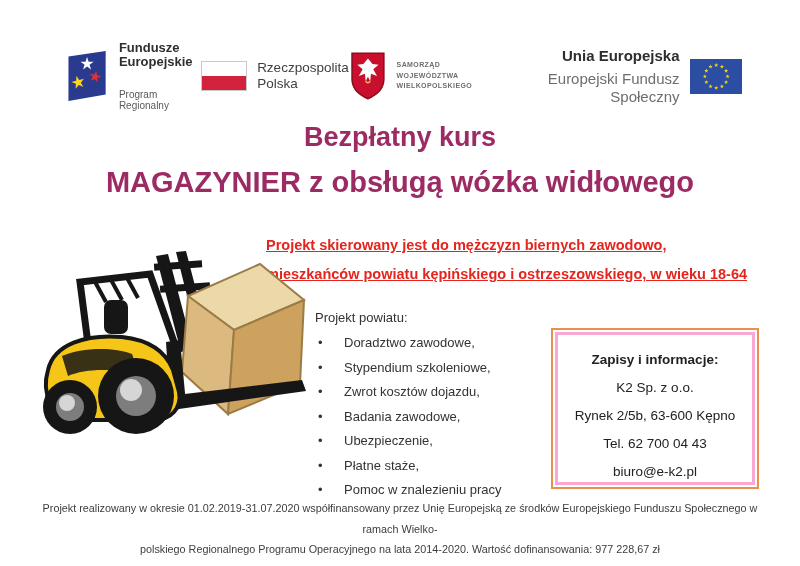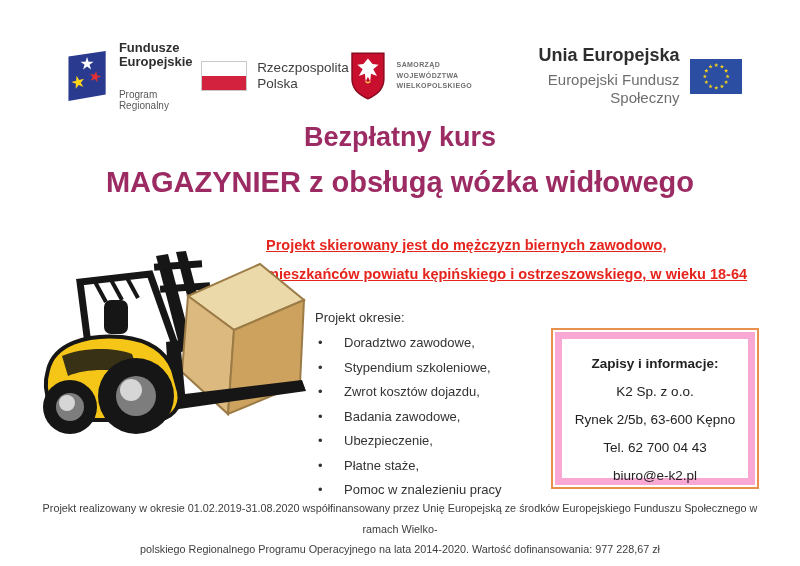--- a/index.html
+++ b/index.html
@@ -14,21 +14,21 @@
   .fe-text{line-height:1.12;}
   .fe-text .nm{display:block;font-weight:bold;font-size:13px;color:#2e2e2e;}
   .fe-text .sub{display:block;font-size:10px;color:#595959;margin-top:19px;}
   .pl-flag{width:46px;height:30px;border:1px solid #c9c9c9;box-sizing:border-box;}
   .pl-flag .w{height:50%;background:#fff;}
   .pl-flag .r{height:50%;background:#d2223e;}
   .rp-text .nm{display:block;font-weight:normal;font-size:13.5px;color:#404040;line-height:1.15;}
   .sam-text{font-size:7px;font-weight:bold;color:#6e6e6e;letter-spacing:.4px;line-height:1.5;}
   .sam-text span{display:block;}
   .ue-text{text-align:right;line-height:1.2;}
-  .ue-text .nm{display:block;font-weight:bold;font-size:18px;color:#2e2e2e;}
+  .ue-text .nm{display:block;font-weight:bold;font-size:15px;color:#2e2e2e;}
   .ue-text .sub{display:block;font-size:15px;color:#6e6e6e;margin-top:5px;}
   
   .title1{position:absolute;top:122px;left:0;width:100%;text-align:center;
     font-size:27px;font-weight:bold;color:#9c2a63;}
   .title2{position:absolute;top:166px;left:0;width:100%;text-align:center;
     font-size:29px;font-weight:bold;color:#9c2a63;}
   
   .audience{position:absolute;left:266px;top:231px;font-size:14.5px;font-weight:600;
     color:#e5251d;line-height:29px;}
   .audience span{display:block;text-decoration:underline;}
@@ -36,21 +36,21 @@
   .forklift{position:absolute;left:28px;top:244px;width:285px;height:205px;}
   
   .includes{position:absolute;left:315px;top:310px;width:230px;font-size:13px;color:#333;}
   .includes .head{margin:0 0 10px 0;}
   .includes ul{list-style:none;margin:0;padding:0;}
   .includes li{position:relative;padding-left:29px;margin-bottom:9.5px;}
   .includes li .dot{position:absolute;left:3px;top:0;}
   
   .contact{position:absolute;left:551px;top:328px;width:208px;height:161px;
     border:2px solid #e8914e;box-sizing:border-box;}
-  .contact .inner{position:absolute;inset:2px;border:7px solid #f9a8d4;
+  .contact .inner{position:absolute;inset:2px;border:3px solid #f9a8d4;
     text-align:center;font-size:13.5px;color:#222;}
   .contact .inner div{margin-top:13px;}
   .contact .inner .head{font-weight:bold;margin-top:17px;}
   
   .footer{position:absolute;left:30px;right:30px;top:498px;text-align:center;
     font-size:10.8px;color:#3d3d3d;line-height:20.5px;}
   .footer span{display:block;}
 </style>
 </head>
 <body>
@@ -159,21 +159,21 @@
 
     <circle cx="42" cy="163" r="27" fill="#161616"></circle>
     <circle cx="42" cy="163" r="14" fill="#7d7d7d"></circle>
     <circle cx="39" cy="159" r="8" fill="#d6d6d6"></circle>
     <circle cx="108" cy="152" r="38" fill="#161616"></circle>
     <circle cx="108" cy="152" r="20" fill="#7d7d7d"></circle>
     <circle cx="103" cy="146" r="11" fill="#d6d6d6"></circle>
   </svg>
 
   <div class="includes">
-    <p class="head">Projekt okresie:</p>
+    <p class="head">Projekt powiatu:</p>
     <ul>
       <li><span class="dot">•</span><span>Doradztwo zawodowe,</span></li>
       <li><span class="dot">•</span><span>Stypendium szkoleniowe,</span></li>
       <li><span class="dot">•</span><span>Zwrot kosztów dojazdu,</span></li>
       <li><span class="dot">•</span><span>Badania zawodowe,</span></li>
       <li><span class="dot">•</span><span>Ubezpieczenie,</span></li>
       <li><span class="dot">•</span><span>Płatne staże,</span></li>
       <li><span class="dot">•</span><span>Pomoc w znalezieniu pracy</span></li>
     </ul>
   </div>
@@ -182,17 +182,17 @@
     <div class="inner">
       <div class="head">Zapisy i informacje:</div>
       <div>K2 Sp. z o.o.</div>
       <div>Rynek 2/5b, 63-600 Kępno</div>
       <div>Tel. 62 700 04 43</div>
       <div>biuro@e-k2.pl</div>
     </div>
   </div>
 
   <div class="footer">
-    <span>Projekt realizowany w okresie 01.02.2019-31.08.2020 współfinansowany przez Unię Europejską ze środków Europejskiego Funduszu Społecznego w ramach Wielko-</span>
+    <span>Projekt realizowany w okresie 01.02.2019-31.07.2020 współfinansowany przez Unię Europejską ze środków Europejskiego Funduszu Społecznego w ramach Wielko-</span>
     <span>polskiego Regionalnego Programu Operacyjnego na lata 2014-2020. Wartość dofinansowania: 977 228,67 zł</span>
   </div>
 
 </div>
 
 </body></html>

